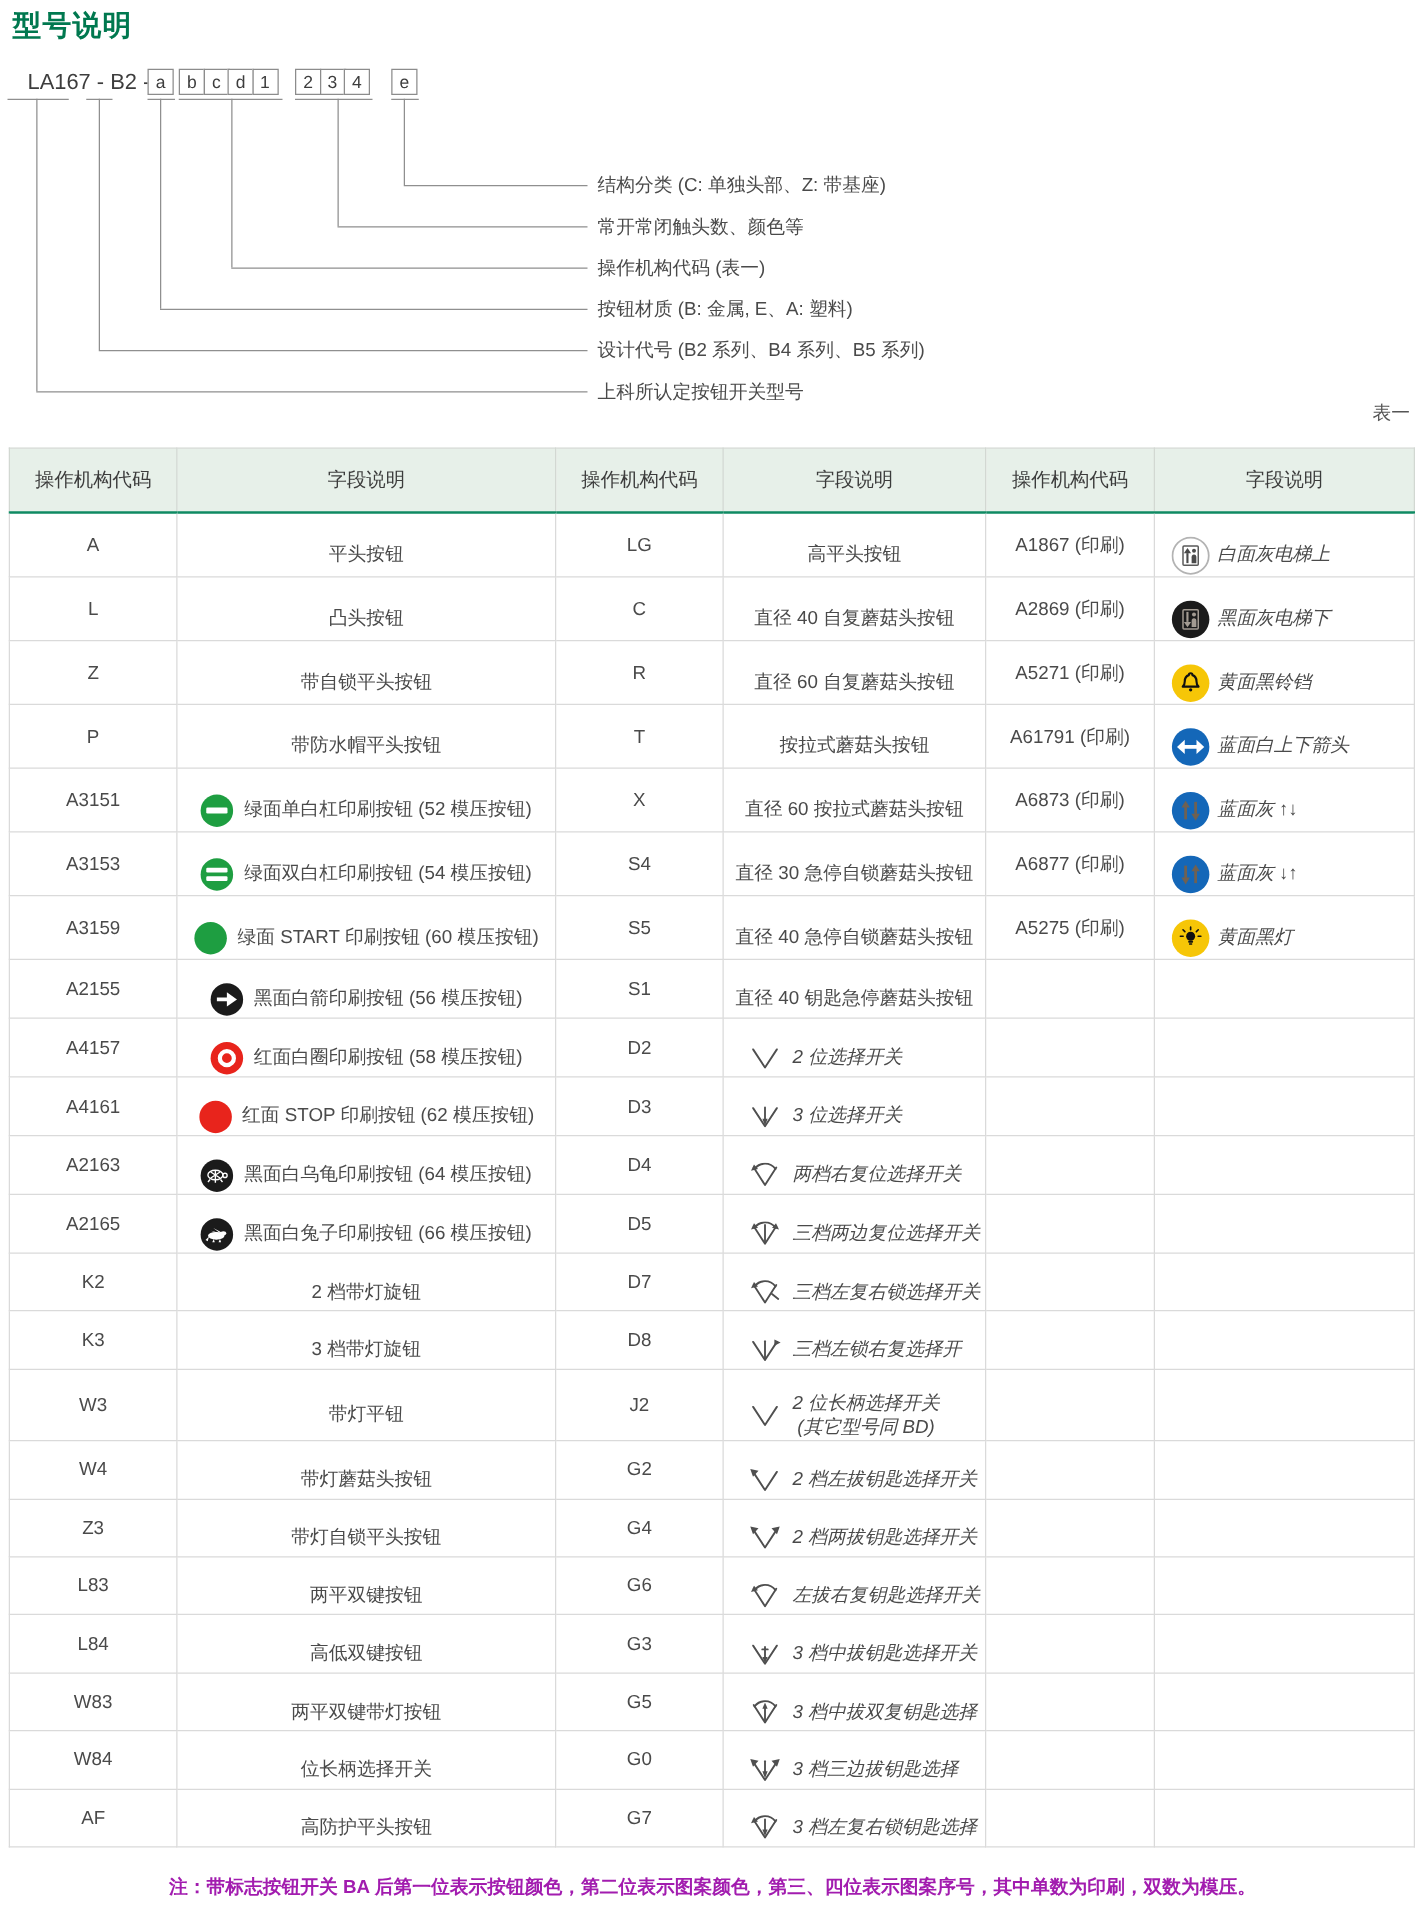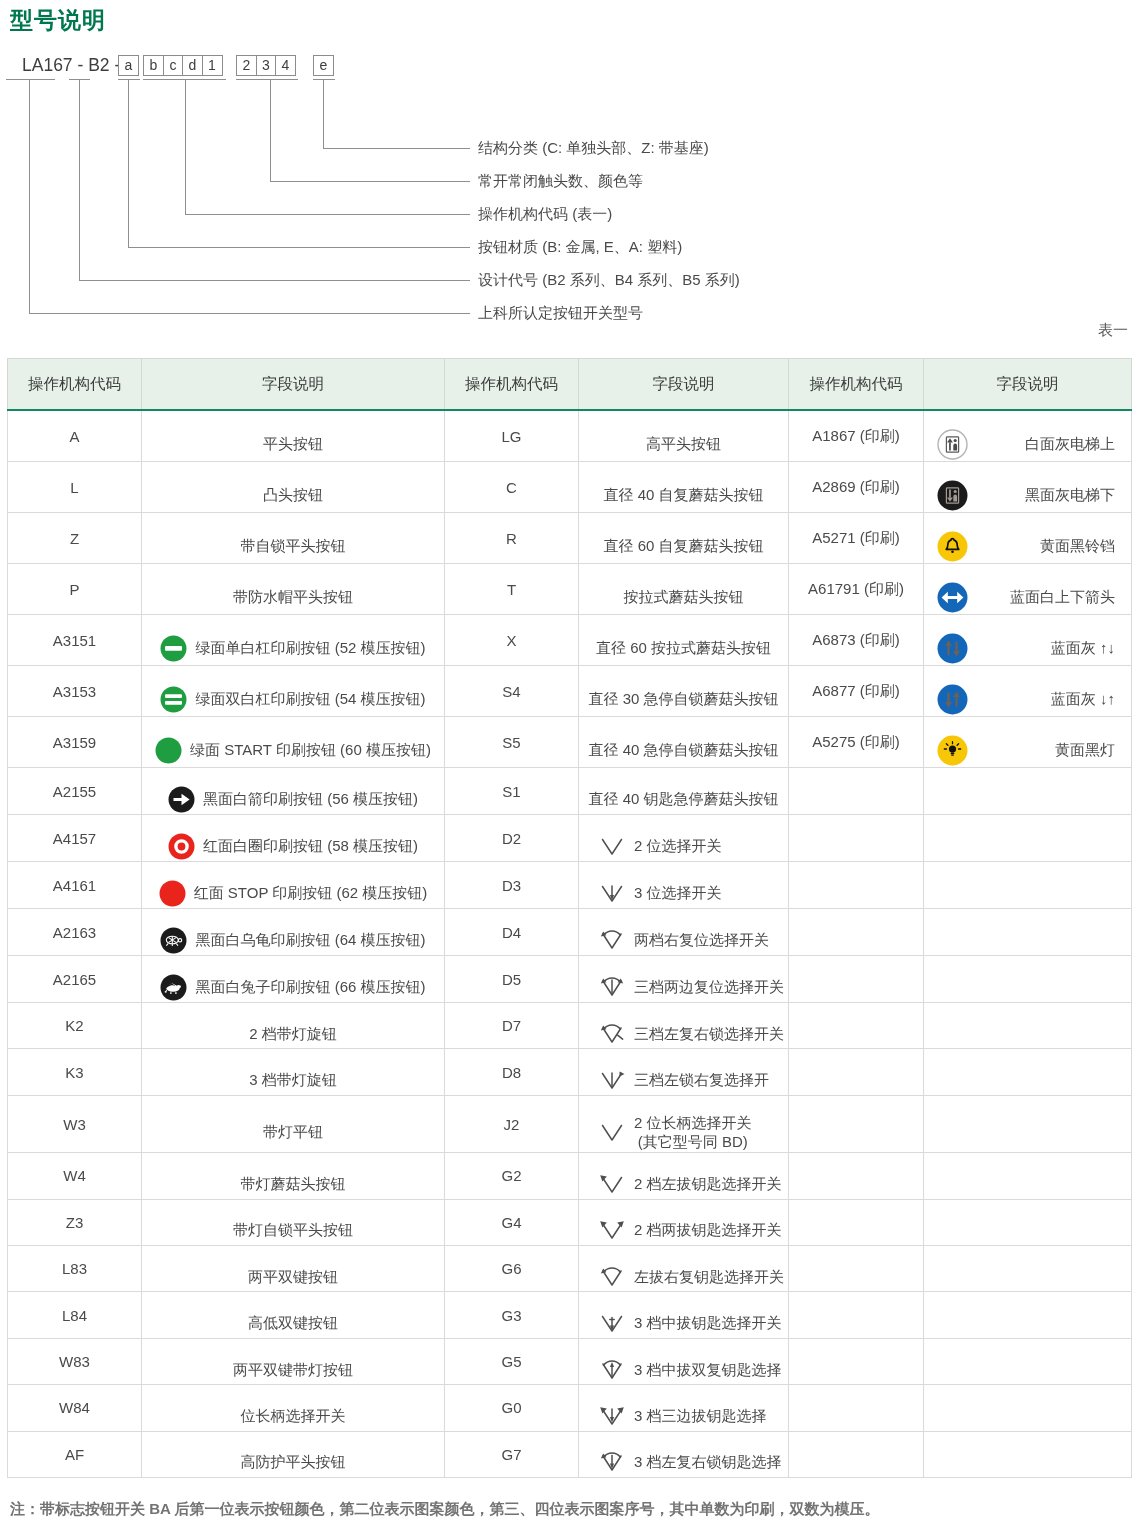--- a/index.html
+++ b/index.html
@@ -20,27 +20,27 @@
   .dlabel{position:absolute;left:478px;font-size:15px;color:#4a4a4a;white-space:nowrap;}
   .table-tag{position:absolute;left:1098px;top:321px;font-size:15px;color:#555;}
   
   table.spec{position:absolute;left:7px;top:358px;width:1124px;border-collapse:collapse;
              table-layout:fixed;border:1px solid #c4b5fd;}
   table.spec th{background:#e7f0e9;height:48px;font-weight:normal;font-size:15.5px;color:#3c3c3c;
                 border:1px solid #d2d8d2;border-bottom:2.5px solid #0f8a63;}
   table.spec td{border:1px solid #dadada;height:45.4px;font-size:15px;color:#4a4a4a;
                 text-align:center;vertical-align:middle;padding:0;}
   .dwrap{display:flex;align-items:center;justify-content:center;gap:8px;padding:1px 4px;margin-top:17px;}
-  td.col4.has-icon .dwrap{justify-content:flex-start;padding-left:20px;gap:9px;}
+  td.col4.has-icon .dwrap{justify-content:flex-start;padding-left:20px;gap:9px;font-style:italic;}
   td.col6.has-icon .dwrap{justify-content:flex-start;padding-left:13px;gap:6px;}
-  td.col6.has-icon .txt{flex:1;text-align:right;padding-right:12px;}
+  td.col6.has-icon .txt{flex:1;text-align:left;padding-right:12px;font-style:italic;}
   .icon{display:inline-flex;align-items:center;flex:0 0 auto;}
   .txt{white-space:pre-line;line-height:1.25;}
   .note{position:absolute;left:10px;top:1500px;width:1120px;font-size:15px;font-weight:bold;
-        color:#737373;}
+        color:#a21caf;text-align:center;}
 </style>
 </head>
 <body>
 
 <div class="page">
 
   <div class="title">型号说明</div>
 
   <div class="diagram">
     <span class="mprefix">LA167 - B2 -</span>

